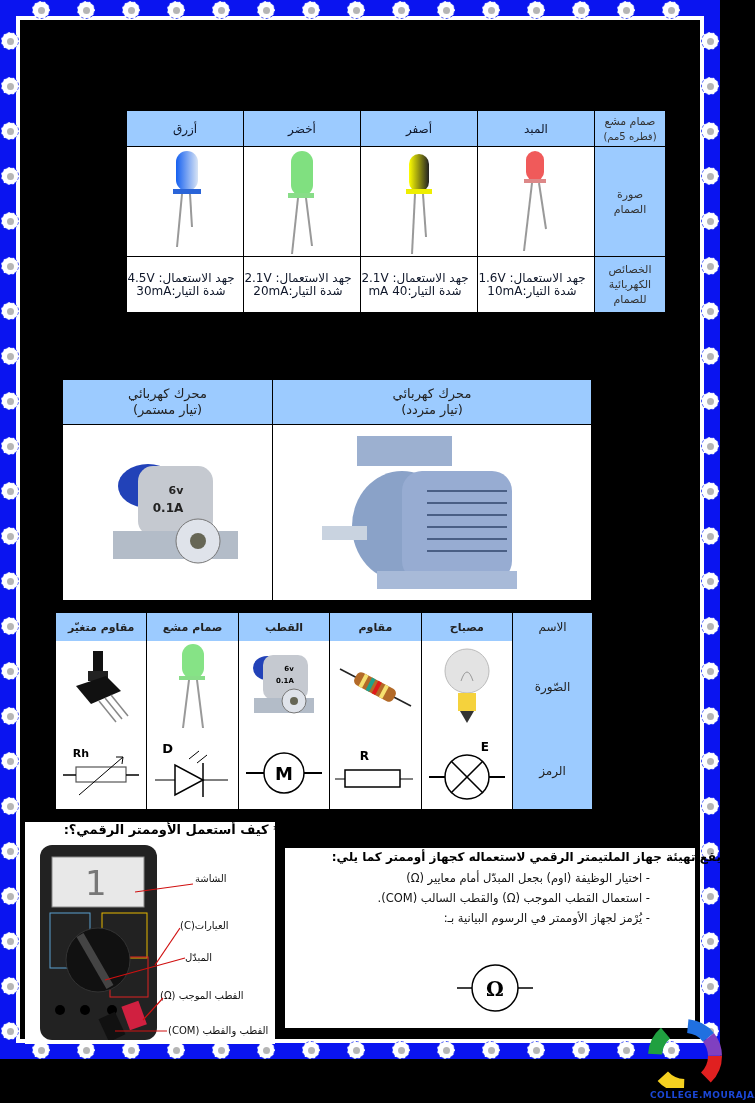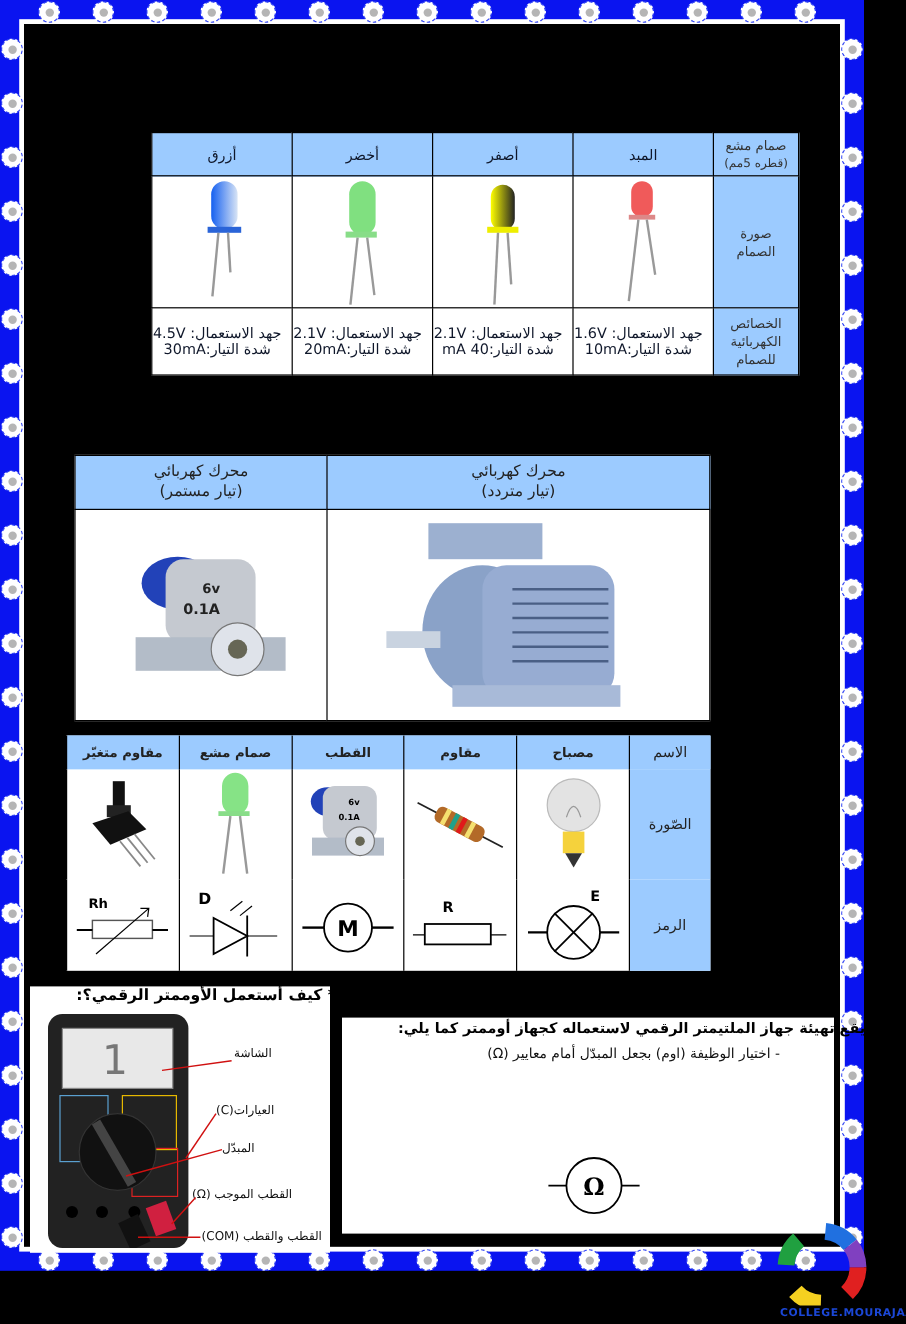--- a/index.html
+++ b/index.html
@@ -21,21 +21,21 @@
   .led-table td.side{background:#9ccbff;width:70px;font-size:11px;line-height:15px;color:#333;}
   .spec{font-size:9px;line-height:13px;text-align:right;direction:rtl;padding-right:8px !important;}
   .led-svg{display:block;margin:0 auto;}
   
   .motor-table{left:62px;top:379px;width:530px;height:222px;background:#fff;}
   .motor-table td{border:1px solid #000;text-align:center;vertical-align:middle;}
   .motor-table .hdr td{height:44px;font-size:13px;line-height:16px;color:#222;}
   
   .comp-table{left:55px;top:613px;width:537px;height:196px;background:#fff;}
   .comp-table td{border-left:1px solid #000;text-align:center;vertical-align:middle;font-size:11px;font-weight:bold;color:#222;}
-  .comp-table td.side{background:#9ccbff;font-weight:normal;font-size:12px;width:67px;}
+  .comp-table td.side{background:#9ccbff;font-weight:normal;font-size:12px;width:79px;}
   
   .ohm-box{left:25px;top:822px;width:250px;height:222px;background:#fff;}
   .ohm-title{left:25px;top:822px;width:255px;text-align:right;direction:rtl;font-size:13px;font-weight:bold;color:#000;}
   .instr{left:285px;top:848px;width:410px;height:180px;background:#fff;}
   .instr-head{left:316px;top:850px;width:405px;text-align:right;direction:rtl;font-size:12px;font-weight:bold;color:#000;}
   .instr-list{left:290px;top:868px;width:395px;direction:rtl;text-align:right;font-size:11.5px;line-height:20px;color:#111;margin:0;padding:0;list-style:none;}
   .meter-lbl{position:absolute;font-size:10px;color:#111;direction:rtl;white-space:nowrap;}
   .logo-text{left:650px;top:1090px;font-size:9px;font-weight:bold;color:#1b47d6;letter-spacing:0.5px;}
 </style>
 </head>
@@ -402,20 +402,22 @@
     <line x1="90" y1="88" x2="10" y2="110"></line>
     <line x1="68" y1="128" x2="48" y2="150"></line>
     <line x1="72" y1="161" x2="20" y2="161"></line>
   </g>
 </svg>
 
 <div class="abs instr"></div>
 <div class="abs instr-head">يقع تهيئة جهاز الملتيمتر الرقمي لاستعماله كجهاز أوممتر كما يلي:</div>
 <ul class="abs instr-list">
   <li style="padding-right:35px">- اختيار الوظيفة (اوم) بجعل المبدّل أمام معايير (Ω)</li>
+  <li style="padding-right:35px">- استعمال القطب الموجب (Ω) والقطب السالب (COM).</li>
+  <li style="padding-right:35px">- يُرْمز لجهاز الأوممتر في الرسوم البيانية بـ:</li>
 </ul>
 <svg class="abs" style="left:455px;top:958px" width="80" height="60" viewBox="0 0 80 60">
   <circle cx="40" cy="30" r="23" fill="#fff" stroke="#000" stroke-width="1.5"></circle>
   <line x1="2" y1="30" x2="17" y2="30" stroke="#000" stroke-width="1.5"></line>
   <line x1="63" y1="30" x2="78" y2="30" stroke="#000" stroke-width="1.5"></line>
   <text x="40" y="38" font-size="20" font-weight="bold" font-family="DejaVu Serif, serif" text-anchor="middle">Ω</text>
 </svg>
 
 <svg class="abs" style="left:645px;top:1018px" width="80" height="70" viewBox="0 0 80 70">
   <circle cx="40" cy="38" r="30" fill="none" stroke="#e02020" stroke-width="14" stroke-dasharray="24 200"></circle>

